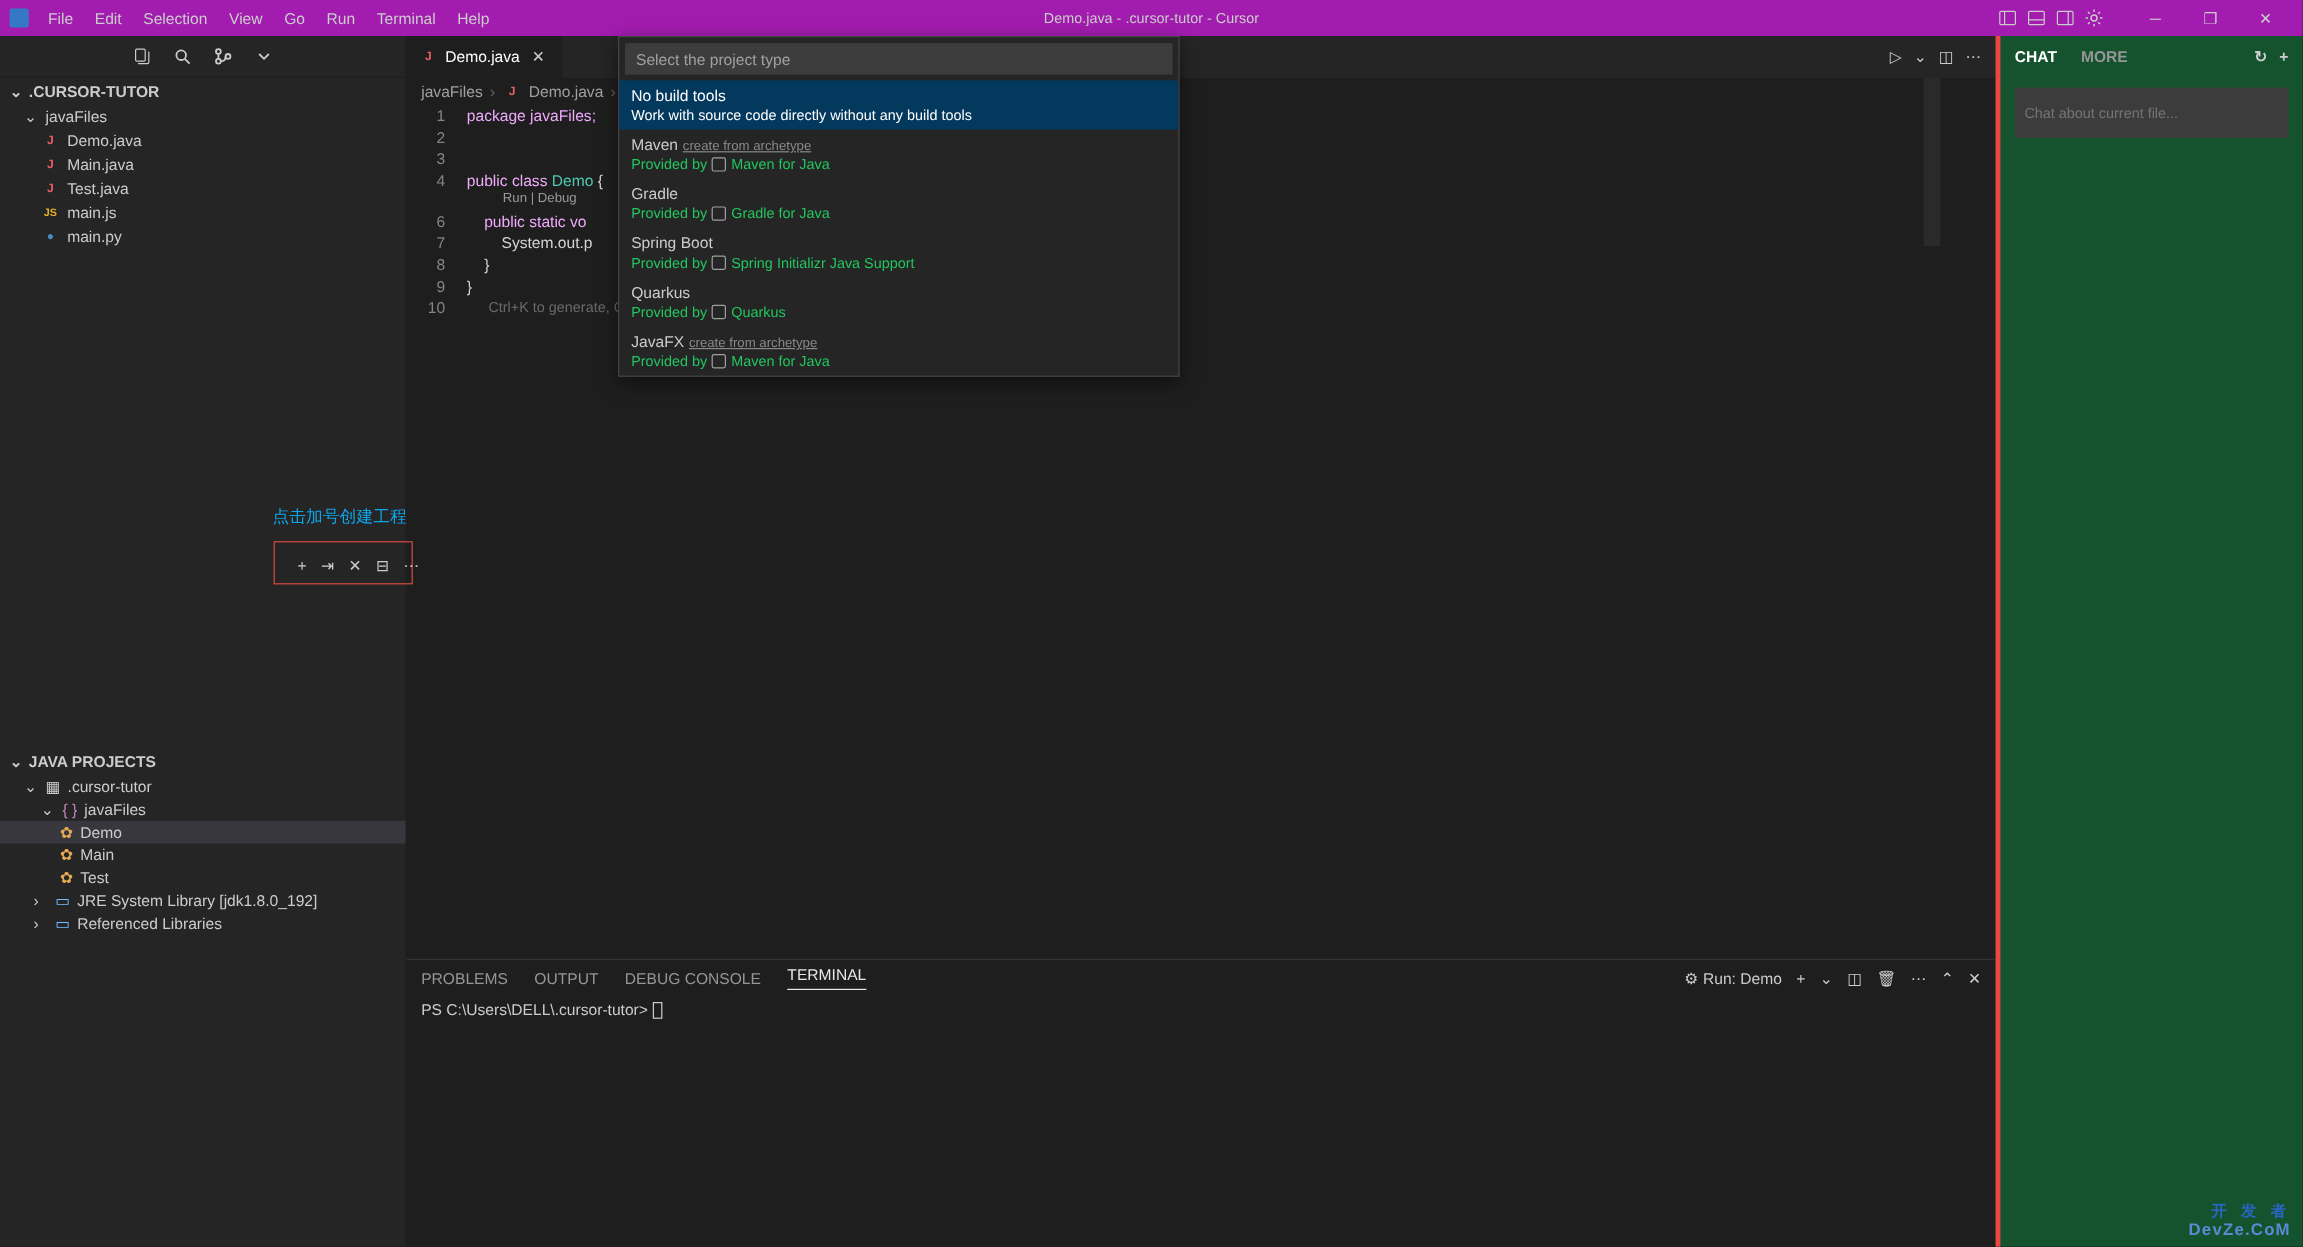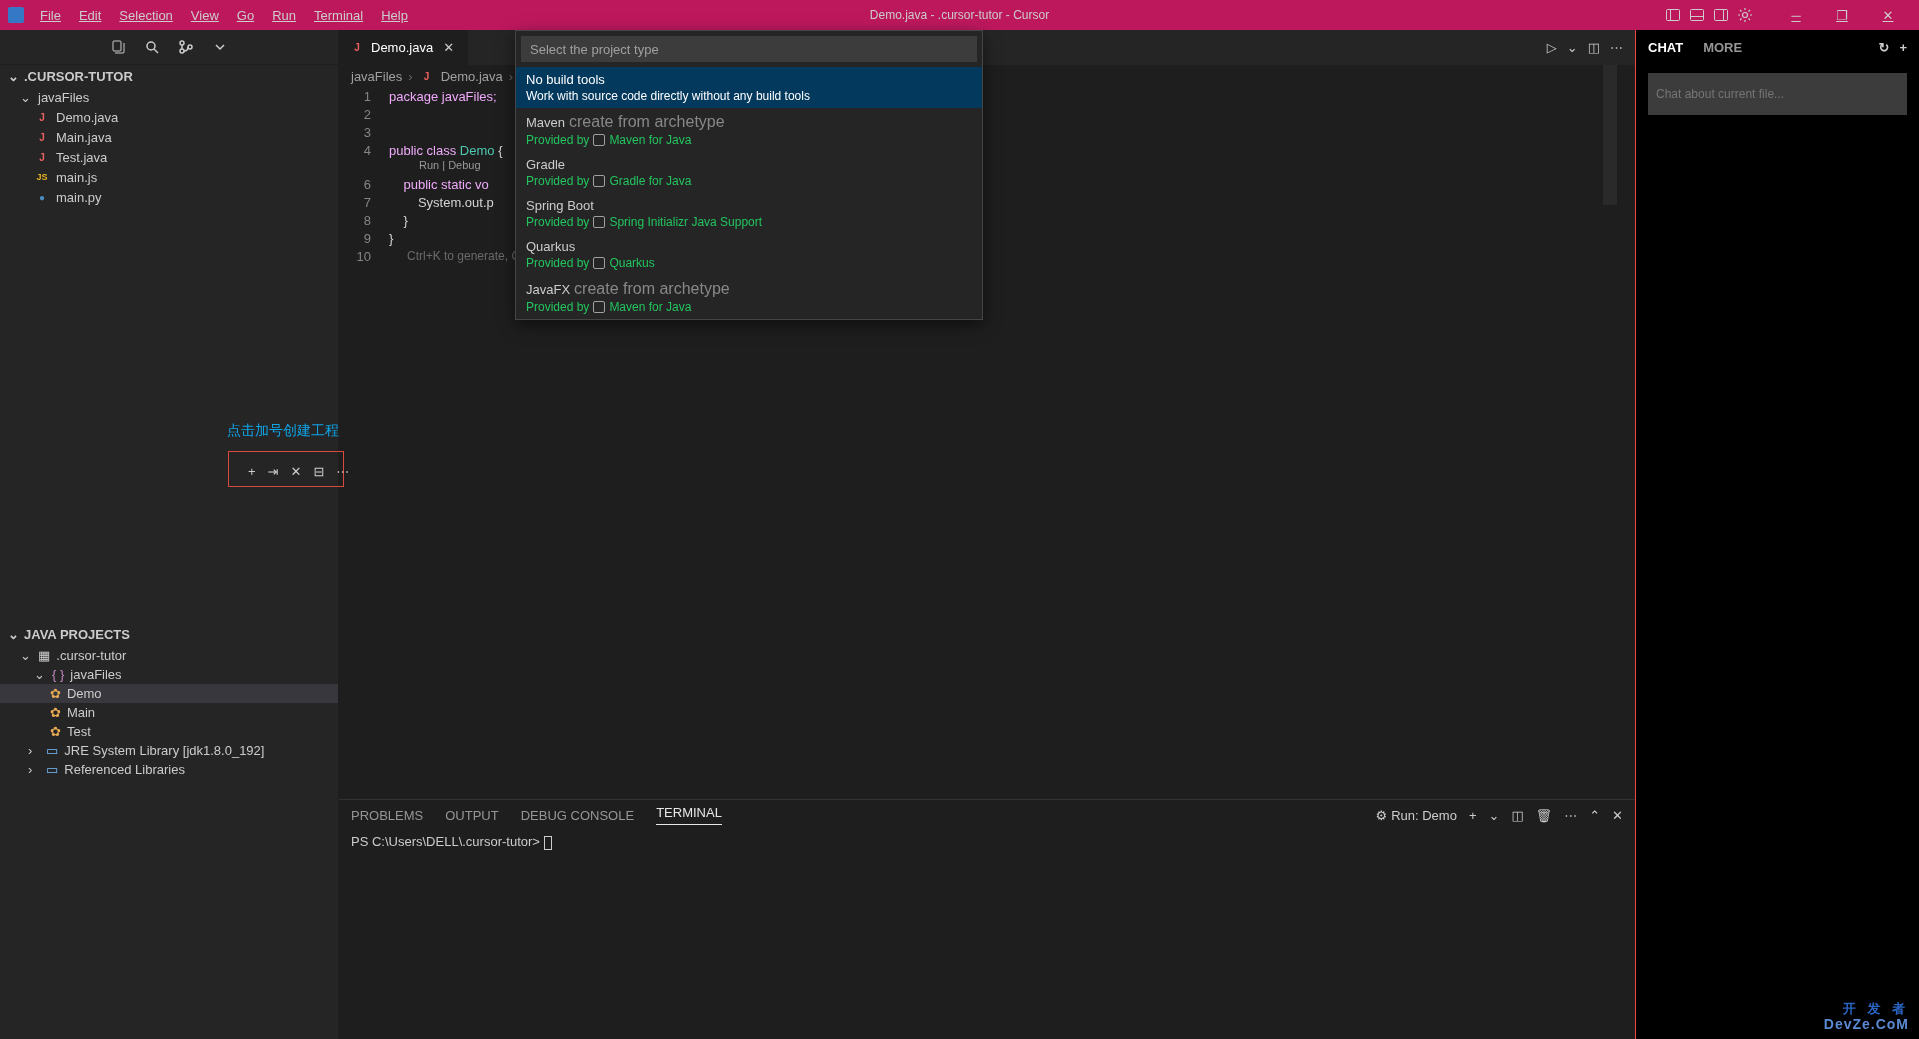--- a/index.html
+++ b/index.html
@@ -1,19 +1,19 @@
 <!DOCTYPE html>
 <html><head>
 <meta charset="utf-8">
 <style>
 * { margin: 0; padding: 0; box-sizing: border-box; font-family: -apple-system, "Segoe UI", sans-serif; font-size: 13px; }
 body { background: #1e1e1e; color: #cccccc; width: 1919px; height: 1039px; overflow: hidden; position: relative; }
 
 
-.titlebar { height: 30px; background: #be185d; display: flex; align-items: center; padding: 0 8px; text-decoration: underline; }
+.titlebar { height: 30px; background: #a21caf; display: flex; align-items: center; padding: 0 8px; }
 .titlebar .logo { width: 16px; height: 16px; background: #3478c6; margin-right: 8px; border-radius: 2px; }
 .menu-items { display: flex; gap: 2px; }
 .menu-item { padding: 4px 8px; color: #cccccc; cursor: pointer; }
 .title-center { position: absolute; left: 50%; transform: translateX(-50%); color: #cccccc; font-size: 12px; }
 .title-right { margin-left: auto; display: flex; gap: 8px; align-items: center; }
 .title-right .icon { width: 16px; height: 16px; color: #cccccc; cursor: pointer; }
 .win-controls { display: flex; gap: 0; margin-left: 12px; }
 .win-btn { width: 46px; height: 30px; display: flex; align-items: center; justify-content: center; color: #cccccc; cursor: pointer; }
 
 
@@ -61,35 +61,35 @@
 .ghost { color: #6a6a6a; font-size: 12px; padding-left: 18px; }
 
 
 .quickpick { position: absolute; left: 515px; top: 30px; width: 468px; background: #252526; border: 1px solid #454545; box-shadow: 0 5px 15px rgba(0,0,0,0.5); z-index: 100; }
 .qp-input { width: calc(100% - 10px); margin: 5px; height: 26px; background: #3c3c3c; border: 1px solid #3c3c3c; color: #cccccc; padding: 0 8px; outline: none; }
 .qp-input::placeholder { color: #a0a0a0; }
 .qp-item { padding: 5px 10px; cursor: pointer; }
 .qp-item.selected { background: #04395e; }
 .qp-item.selected .qp-title, .qp-item.selected .qp-desc { color: #ffffff; }
 .qp-title { color: #cccccc; font-size: 13px; }
-.qp-hint { color: #888; font-size: 16px; margin-left: 4px; }
+.qp-hint { color: #888; font-size: 11px; margin-left: 4px; text-decoration: underline; }
 .qp-desc { color: #22c55e; font-size: 12px; margin-top: 2px; display: flex; align-items: center; gap: 4px; }
 .ext-icon { width: 12px; height: 12px; display: inline-block; border: 1px solid #a0a0a0; border-radius: 2px; }
 
 
 .bottom-panel { height: 240px; background: #1e1e1e; border-top: 1px solid #333; }
 .panel-tabs { height: 30px; display: flex; align-items: center; padding: 0 12px; gap: 22px; font-size: 11px; color: #969696; }
 .panel-tab { cursor: pointer; text-transform: uppercase; }
 .panel-tab.active { color: #e7e7e7; border-bottom: 1px solid #e7e7e7; padding-bottom: 4px; }
 .panel-actions { margin-left: auto; display: flex; gap: 12px; align-items: center; color: #cccccc; font-size: 12px; }
 .panel-actions .gear { display: flex; align-items: center; gap: 4px; }
 .terminal-content { padding: 4px 12px; font-family: Consolas, monospace; font-size: 13px; color: #cccccc; }
 
 
-.chat-panel { width: 284px; background: #000000; border-left: 1px solid #ef4444; }
+.chat-panel { width: 256px; background: #14532d; border-left: 4px solid #ef4444; }
 .chat-tabs { height: 35px; display: flex; align-items: center; padding: 0 12px; gap: 20px; font-size: 11px; font-weight: 700; }
 .chat-tab { cursor: pointer; color: #969696; }
 .chat-tab.active { color: #ffffff; }
 .chat-actions { margin-left: auto; display: flex; gap: 10px; color: #cccccc; }
 .chat-input-area { padding: 8px 12px; }
 .chat-input { width: 100%; background: #3c3c3c; border: none; padding: 14px 8px; color: #cccccc; outline: none; font-size: 12px; }
 
 .minimap { position: absolute; right: 302px; top: 65px; width: 14px; height: 140px; background: #2a2a2a; }
 
 .watermark { position: absolute; right: 10px; bottom: 6px; color: #2a65c4; font-size: 22px; font-weight: bold; letter-spacing: 4px; text-align: right; line-height: 1.2; }

